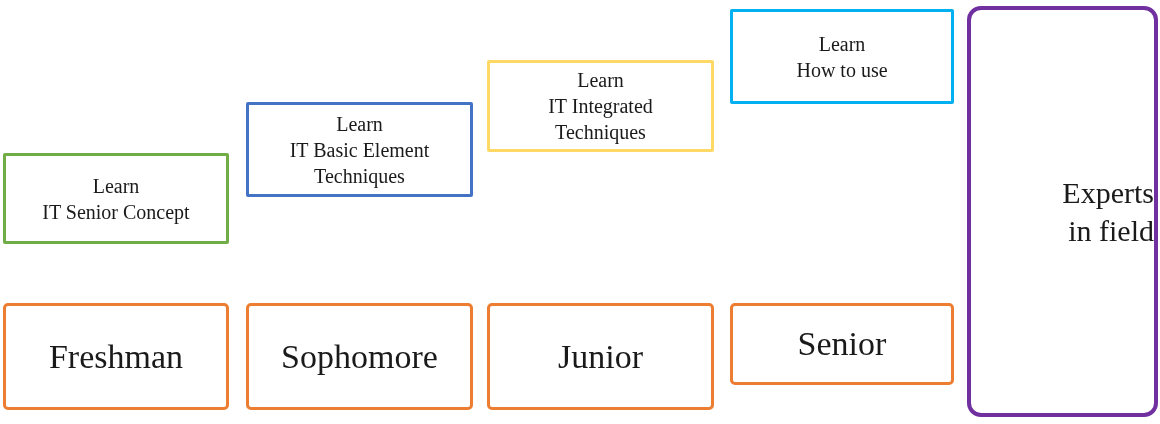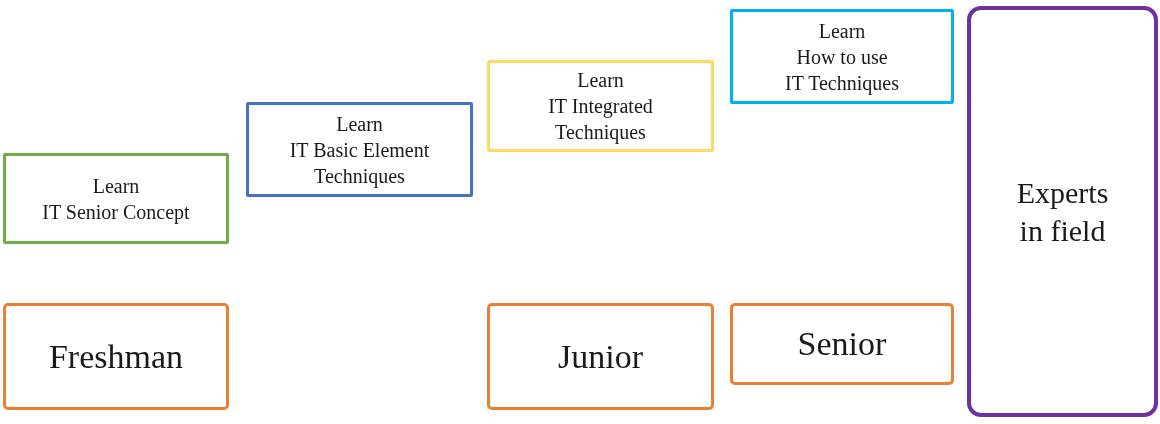--- a/index.html
+++ b/index.html
@@ -76,34 +76,36 @@
 
   <div class="box learn-box" id="learn-2" style="border-color: rgb(255, 217, 102);">
     <div>Learn</div>
     <div>IT Integrated</div>
     <div>Techniques</div>
   </div>
 
   <div class="box learn-box" id="learn-3" style="border-color: rgb(0, 176, 240);">
     <div>Learn</div>
     <div>How to use</div>
-    <div>IT Techniques</div>
   </div>
 
   <div class="box stage-box" id="stage-0" style="border-color: rgb(237, 125, 49);">
     <div>Freshman</div>
   </div>
 
+  <div class="box stage-box" id="stage-1" style="border-color: rgb(237, 125, 49);">
+    <div>Sophomore</div>
+  </div>
 
   <div class="box stage-box" id="stage-2" style="border-color: rgb(237, 125, 49); justify-content: center;">
     <div>Junior</div>
   </div>
 
   <div class="box stage-box" id="stage-3" style="border-color: rgb(237, 125, 49);">
     <div>Senior</div>
   </div>
 
-  <div class="box experts-box" id="experts" style="border-color: rgb(112, 48, 160);">
+  <div class="box experts-box" id="experts" style="border-color: rgb(112, 48, 160); align-items: flex-end;">
     <div>Experts</div>
     <div>in field</div>
   </div>
 
 </div>
 
 </body></html>

